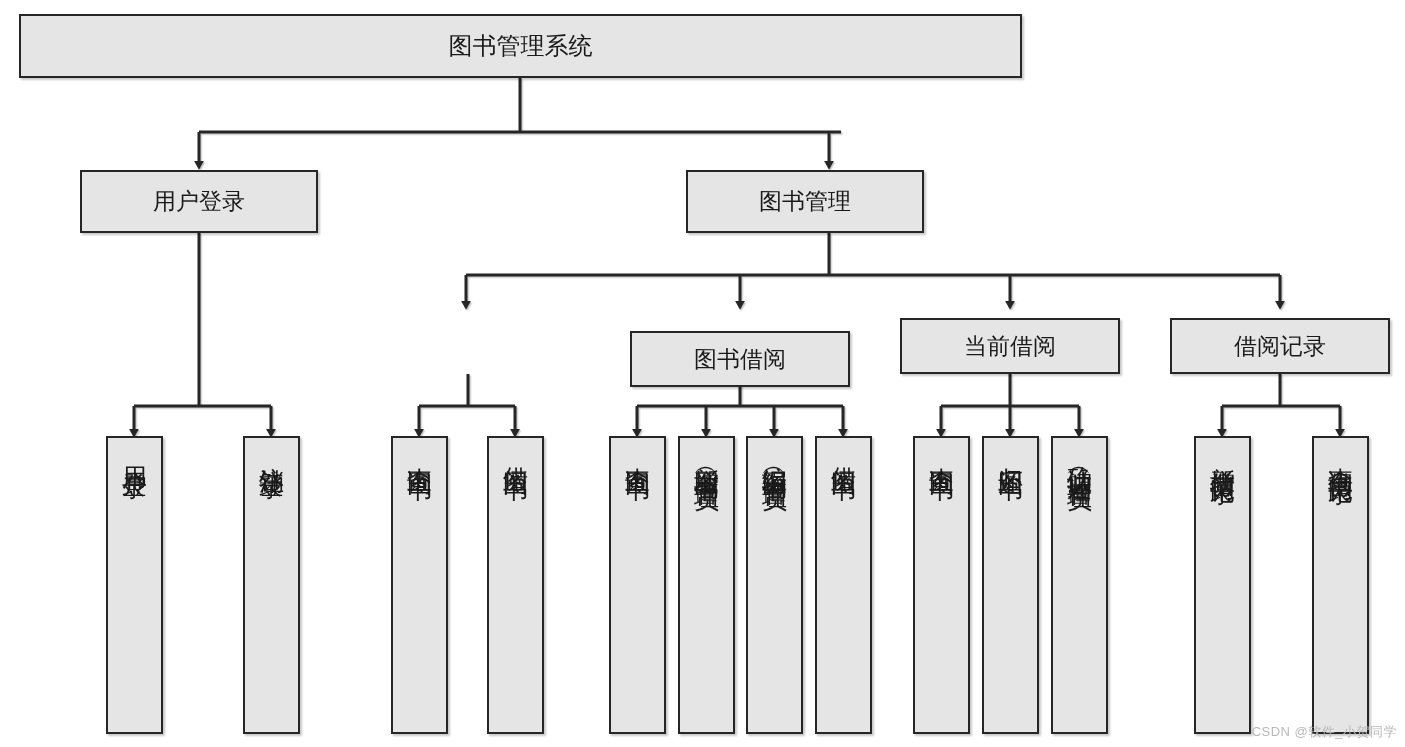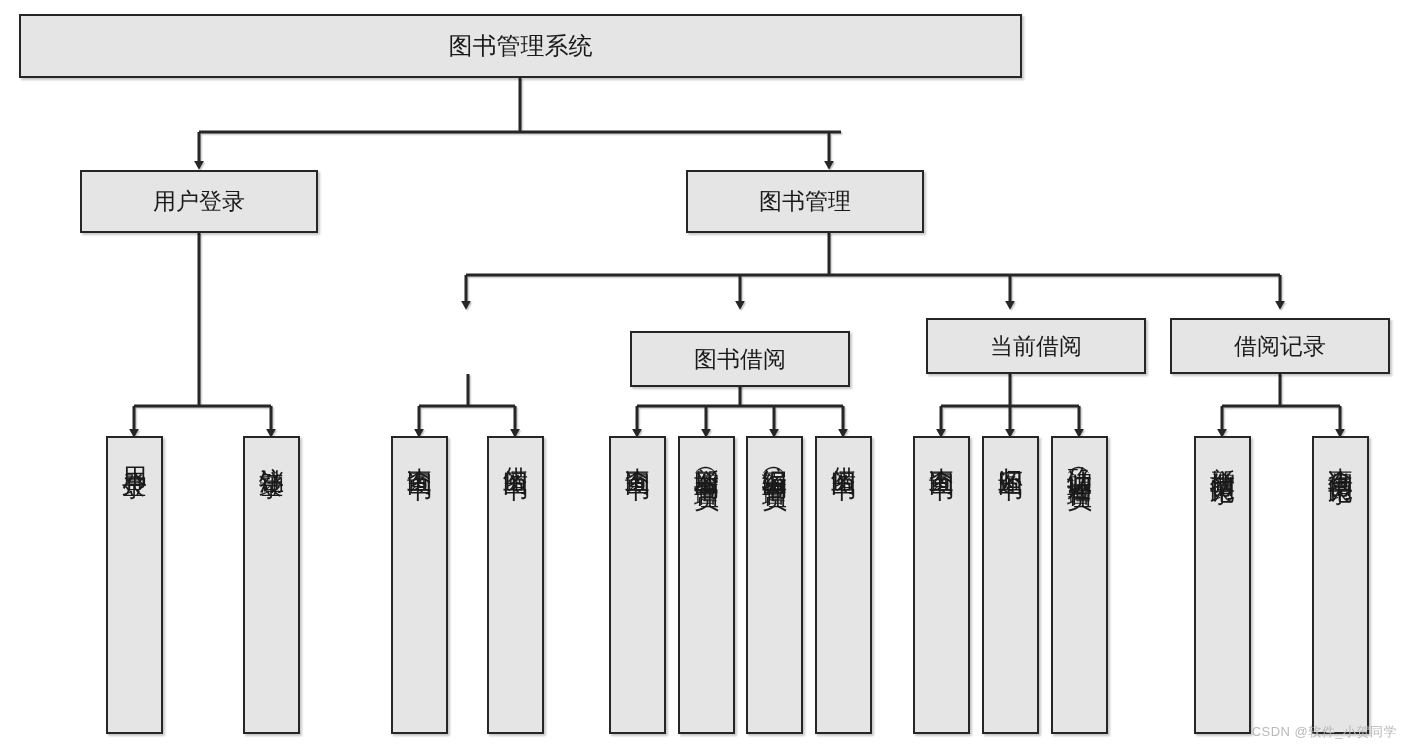--- a/index.html
+++ b/index.html
@@ -145,21 +145,21 @@
 
   <div class="node h" style="left:686px; top:170px; width:238px; height:63px;">
     <span class="node-label">图书管理</span>
   </div>
 
 
   <div class="node h" style="left:630px; top:318px; width:220px; height:56px;margin-top:13px;">
     <span class="node-label">图书借阅</span>
   </div>
 
-  <div class="node h" style="left:900px; top:318px; width:220px; height:56px;margin-left:26px;">
+  <div class="node h" style="left:900px; top:318px; width:220px; height:56px;">
     <span class="node-label">当前借阅</span>
   </div>
 
   <div class="node h" style="left:1170px; top:318px; width:220px; height:56px;">
     <span class="node-label">借阅记录</span>
   </div>
 
   <div class="node v" style="left:106px; top:436px; width:57px; height:298px;">
     <span class="node-label">用户登录</span>
   </div>

